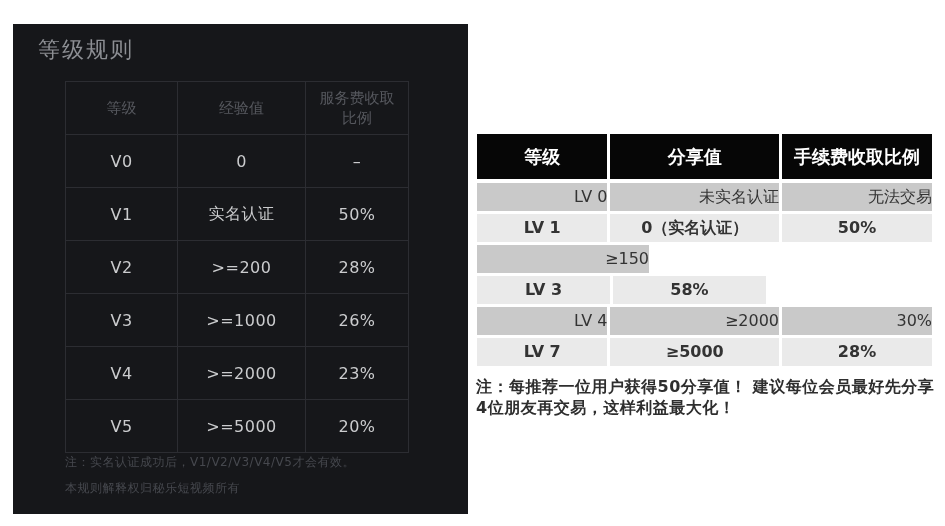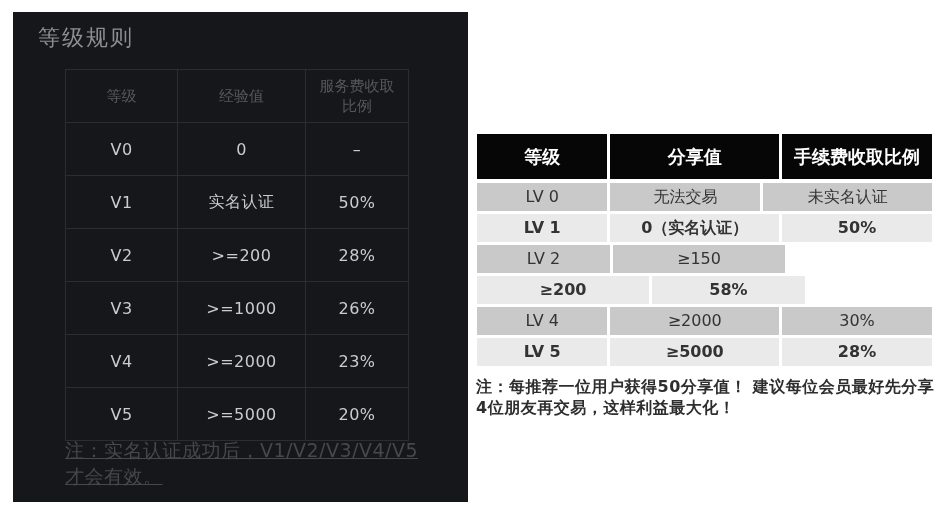--- a/index.html
+++ b/index.html
@@ -20,21 +20,21 @@
   *{margin:0;padding:0;box-sizing:border-box;}
   html,body{width:945px;height:526px;overflow:hidden;}
   body{
     background:var(--page_bg);
     font-family:"DejaVu Sans","Liberation Sans",sans-serif;
     position:relative;
   }
 
   
   .left-panel{
-    position:absolute;left:13px;top:12px;width:455px;height:490px;
+    position:absolute;left:13px;top:24px;width:455px;height:490px;
     background:var(--panel_bg);
   }
   .left-title{
     position:absolute;left:25px;top:11px;
     font-size:22px;letter-spacing:2px;color:var(--panel_title);
     font-weight:400;
   }
   table.dark-table{
     position:absolute;left:52px;top:57px;width:343px;
     border-collapse:collapse;table-layout:fixed;
@@ -51,23 +51,22 @@
   table.dark-table th{
     height:53px;font-size:15px;color:var(--panel_header_text);
     white-space:pre-line;line-height:20px;
   }
   table.dark-table td{
     height:53px;font-size:16px;color:var(--panel_cell_text);
     letter-spacing:0.5px;
   }
   .left-notes{
     position:absolute;left:52px;top:425px;width:370px;
-    font-size:19px;line-height:26px;color:var(--panel_note_text);
+    font-size:12px;line-height:26px;color:var(--panel_note_text);
     letter-spacing:0.5px;
-    text-decoration:underline;
   }
 
   
   .right-table{
     position:absolute;left:477px;top:134px;width:455px;
   }
   .rt-row{display:flex;gap:3px;}
   .rt-head{height:45px;margin-bottom:4px;}
   .rt-head .rt-cell{
     background:var(--rt_header_bg);color:var(--rt_header_text);
@@ -76,21 +75,21 @@
   .rt-body-row{height:28px;margin-bottom:3px;}
   .rt-cell{
     text-align:center;
   }
   .rt-c1{width:133px;}
   .rt-c2{width:172px;}
   .rt-c3{width:153px;}
   .rt-body-row .rt-cell{
     font-size:16px;color:var(--rt_cell_text);line-height:28px;
   }
-  .rt-body-row.dark .rt-cell{background:var(--rt_row_dark);}
+  .rt-body-row.dark .rt-cell{background:var(--rt_row_dark);text-align:right;}
   .rt-body-row.light .rt-cell{background:var(--rt_row_light);font-weight:bold;}
   .right-note{
     position:absolute;left:476px;top:376px;width:465px;
     font-size:16px;font-weight:700;line-height:21px;
     color:var(--rt_note_text);letter-spacing:0.5px;
     word-break:break-all;
   }
 </style>
 </head>
 <body>
@@ -141,53 +140,53 @@
       <tr>
         <td>V5</td>
         <td>&gt;=5000</td>
         <td>20%</td>
       </tr>
     </tbody>
   </table>
 
   <div class="left-notes">
     <div>注：实名认证成功后，V1/V2/V3/V4/V5才会有效。</div>
+    <div>本规则解释权归秘乐短视频所有</div>
   </div>
 </div>
 
 <div class="right-table">
   <div class="rt-row rt-head">
     <div class="rt-cell rt-c1">等级</div>
     <div class="rt-cell rt-c2">分享值</div>
     <div class="rt-cell rt-c3">手续费收取比例</div>
   </div>
 
   <div class="rt-row rt-body-row dark">
     <div class="rt-cell rt-c1">LV 0</div>
+    <div class="rt-cell rt-c2">未实名认证</div>
     <div class="rt-cell rt-c3">无法交易</div>
-    <div class="rt-cell rt-c2">未实名认证</div>
   </div>
   <div class="rt-row rt-body-row light">
     <div class="rt-cell rt-c1">LV 1</div>
     <div class="rt-cell rt-c2">0（实名认证）</div>
     <div class="rt-cell rt-c3">50%</div>
   </div>
   <div class="rt-row rt-body-row dark">
-    <div class="rt-cell rt-c1">LV 2</div>
     <div class="rt-cell rt-c2">≥150</div>
   </div>
   <div class="rt-row rt-body-row light">
-    <div class="rt-cell rt-c2">≥200</div>
+    <div class="rt-cell rt-c1">LV 3</div>
     <div class="rt-cell rt-c3">58%</div>
   </div>
   <div class="rt-row rt-body-row dark">
     <div class="rt-cell rt-c1">LV 4</div>
     <div class="rt-cell rt-c2">≥2000</div>
     <div class="rt-cell rt-c3">30%</div>
   </div>
   <div class="rt-row rt-body-row light">
-    <div class="rt-cell rt-c1">LV 5</div>
+    <div class="rt-cell rt-c1">LV 7</div>
     <div class="rt-cell rt-c2">≥5000</div>
     <div class="rt-cell rt-c3">28%</div>
   </div>
 </div>
 
 <div class="right-note">注：每推荐一位用户获得50分享值！ 建议每位会员最好先分享4位朋友再交易，这样利益最大化！</div>
 
 </body></html>

